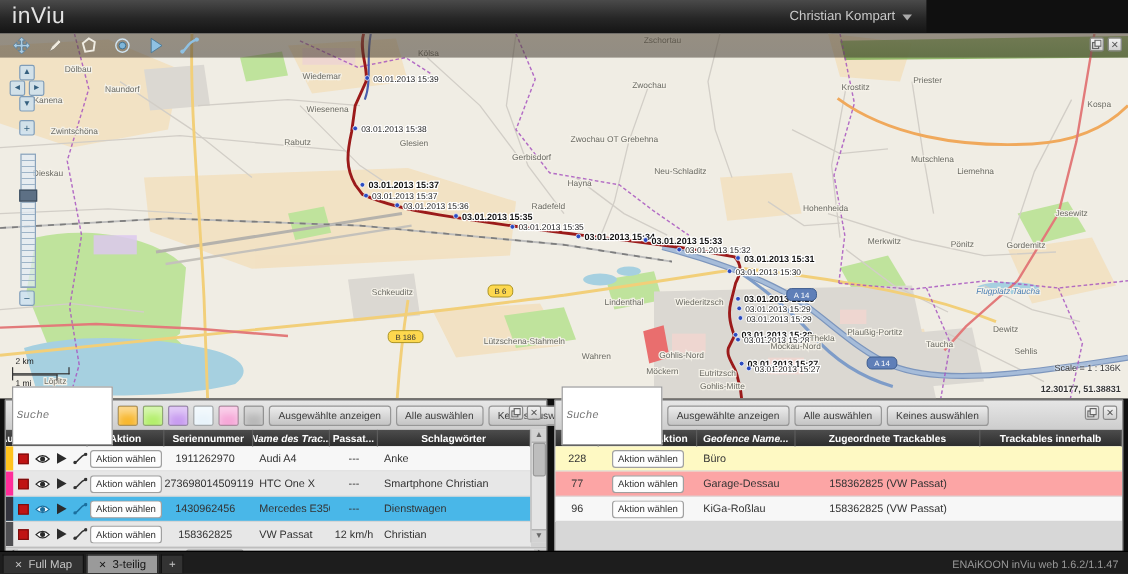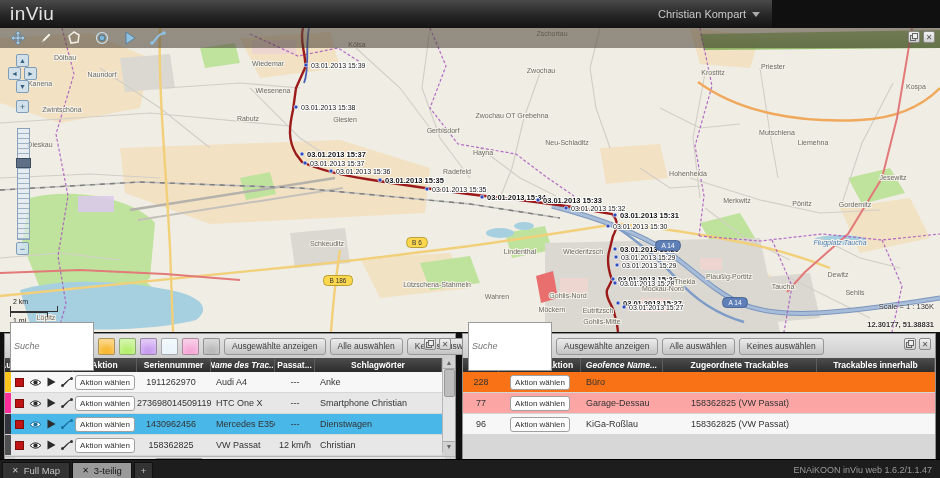--- a/index.html
+++ b/index.html
@@ -34,21 +34,21 @@
   .scalebar{position:absolute;left:10px;top:270px;font-size:7px;color:#222;}
   .sl-km{width:46px;border-left:1px solid #333;border-right:1px solid #333;border-bottom:1px solid #333;height:5px;margin-top:1px;}
   .sl-mi{width:36px;border-left:1px solid #333;border-right:1px solid #333;border-top:1px solid #333;height:4px;}
   .scalebar .lbl{padding-left:3px;}
   .mapmeta{position:absolute;right:6px;text-align:right;font-size:7.5px;color:#333;text-shadow:0 0 2px #fff,0 0 2px #fff;}
 
   
   .panel{position:absolute;top:333px;height:127px;background:#d2d2d2;border:1px solid #8f8f8f;box-sizing:border-box;}
   .panel-toolbar{position:relative;height:24px;display:flex;align-items:center;gap:4px;padding:0 5px;
     background:linear-gradient(#e6e6e6,#cdcdcd);}
-  .search{width:76px;height:15px;font-size:9px;font-style:italic;color:#888;border:1px solid #9a9a9a;padding:16px 3px;background:#fff;font-family:Liberation Sans, sans-serif;}
+  .search{width:76px;height:15px;font-size:9px;font-style:italic;color:#888;border:1px solid #9a9a9a;padding:16px 3px;background:#fff;font-family:Liberation Mono, monospace;}
   .swatch{width:15px;height:15px;border-radius:2px;border:1px solid rgba(120,120,120,.6);display:inline-block;cursor:pointer;
     box-shadow:inset 0 6px 6px rgba(255,255,255,.45);}
   .gbtn{height:17px;font-size:8.5px;color:#3d3d3d;background:linear-gradient(#ececec,#c4c4c4);
     border:1px solid #979797;border-radius:3px;padding:0 7px;cursor:pointer;font-family:Liberation Sans, sans-serif;white-space:nowrap;}
   .panel .winicons{top:4px;right:4px;}
 
   .theadrow{display:grid;height:14px;background:linear-gradient(#4d4d4d,#2c2c2c);color:#fff;font-size:8.5px;font-weight:bold;}
   .theadrow .hc{display:flex;align-items:center;justify-content:center;border-right:1px solid #5c5c5c;overflow:hidden;white-space:nowrap;}
   .theadrow .ital{font-style:italic;}
   .tbody{background:#fff;}
@@ -543,21 +543,21 @@
       </div>
     </div>
     <div class="theadrow" style="grid-template-columns:36px 82px 82px 154px 1fr;text-align:right;">
       <div class="hc">ID</div>
       <div class="hc">Geofence Aktion</div>
       <div class="hc ital">Geofence Name...</div>
       <div class="hc">Zugeordnete Trackables</div>
       <div class="hc">Trackables innerhalb</div>
     </div>
     <div class="tbody" id="right-tbody">
-        <div class="trow" style="grid-template-columns: 36px 82px 82px 154px 1fr; background: #f97316;">
+        <div class="trow" style="grid-template-columns: 36px 82px 82px 154px 1fr; background: #fef9c3;">
           <div class="c cell-c">228</div>
           <div class="c cell-c"><button class="awbtn">Aktion wählen</button></div>
           <div class="c cell-l">Büro</div>
           <div class="c cell-c"></div>
           <div class="c cell-c"></div>
         </div>
         <div class="trow" style="grid-template-columns: 36px 82px 82px 154px 1fr; background: #fca5a5;">
           <div class="c cell-c">77</div>
           <div class="c cell-c"><button class="awbtn">Aktion wählen</button></div>
           <div class="c cell-l">Garage-Dessau</div>

